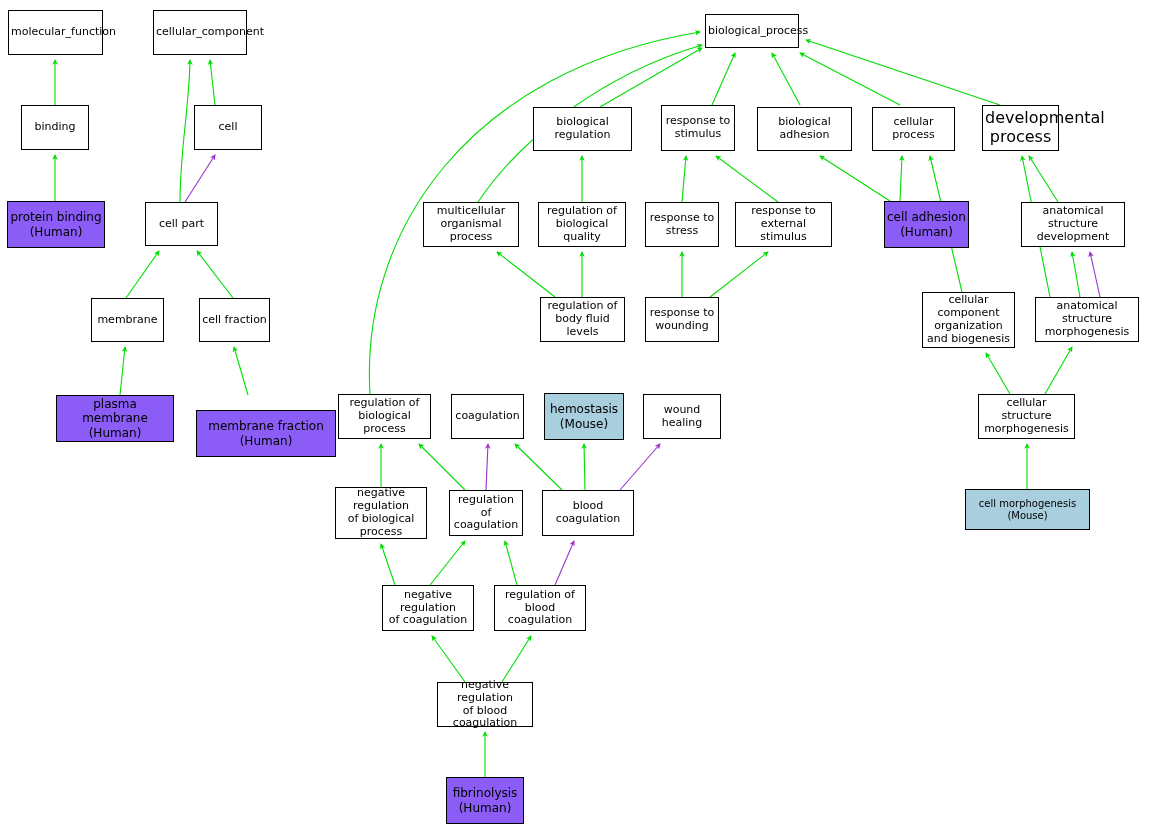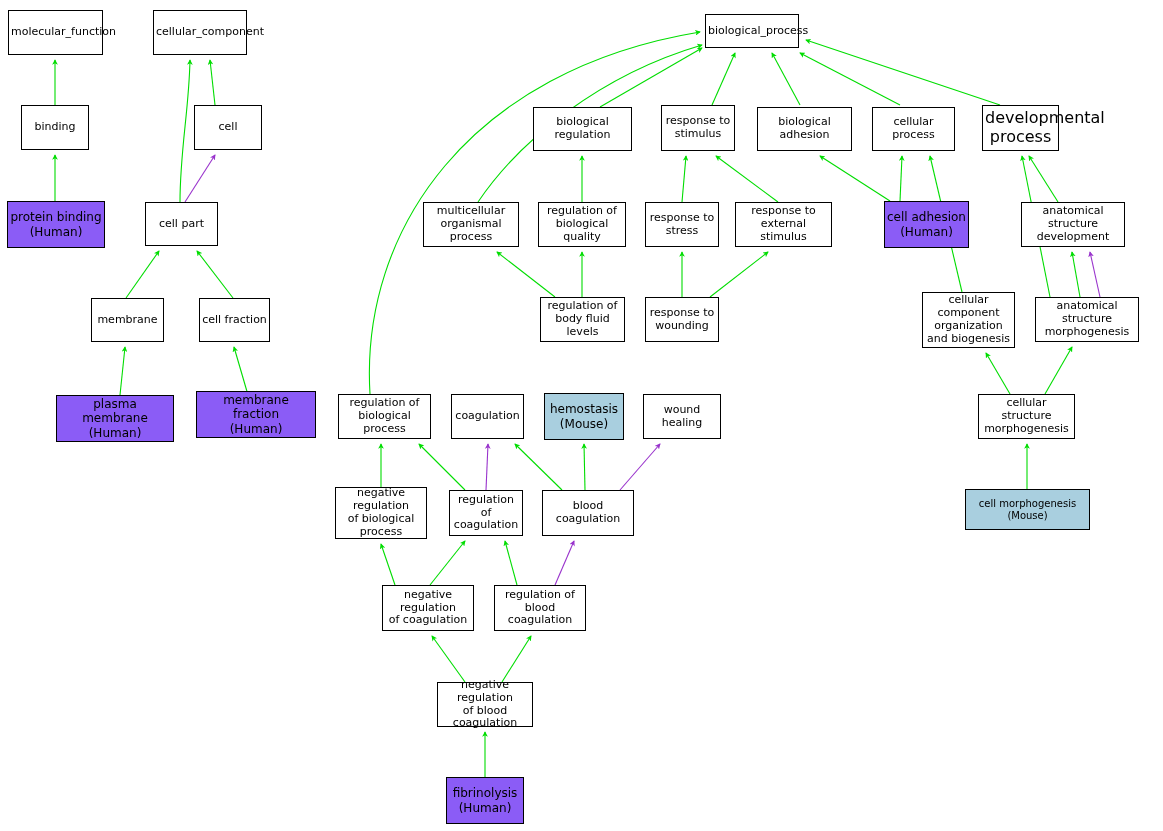--- a/index.html
+++ b/index.html
@@ -132,21 +132,21 @@
 body fluid levels</span></div>
       <div class="node" style="left: 645px; top: 297px; width: 74px; height: 45px; font-size: 11px;"><span class="lbl">response to
 wounding</span></div>
       <div class="node" style="left: 922px; top: 292px; width: 93px; height: 56px; font-size: 11px;"><span class="lbl">cellular component
 organization
 and biogenesis</span></div>
       <div class="node" style="left: 1035px; top: 297px; width: 104px; height: 45px; font-size: 11px;"><span class="lbl">anatomical structure
 morphogenesis</span></div>
       <div class="node gene-human" style="left: 56px; top: 395px; width: 118px; height: 47px; font-size: 12px;"><span class="lbl">plasma membrane
 (Human)</span></div>
-      <div class="node gene-human" style="left: 196px; top: 391px; width: 120px; height: 47px; font-size: 12px;"><span class="lbl">membrane fraction
+      <div class="node gene-human" style="left: 196px; top: 410px; width: 140px; height: 47px; font-size: 12px;"><span class="lbl">membrane fraction
 (Human)</span></div>
       <div class="node" style="left: 338px; top: 394px; width: 93px; height: 45px; font-size: 11px;"><span class="lbl">regulation of
 biological process</span></div>
       <div class="node" style="left: 451px; top: 394px; width: 73px; height: 45px; font-size: 11px;"><span class="lbl">coagulation</span></div>
       <div class="node gene-mouse" style="left: 544px; top: 393px; width: 80px; height: 47px; font-size: 12px;"><span class="lbl">hemostasis
 (Mouse)</span></div>
       <div class="node" style="left: 643px; top: 394px; width: 78px; height: 45px; font-size: 11px;"><span class="lbl">wound healing</span></div>
       <div class="node" style="left: 978px; top: 394px; width: 97px; height: 45px; font-size: 11px;"><span class="lbl">cellular structure
 morphogenesis</span></div>
       <div class="node" style="left: 335px; top: 487px; width: 92px; height: 52px; font-size: 11px;"><span class="lbl">negative regulation

